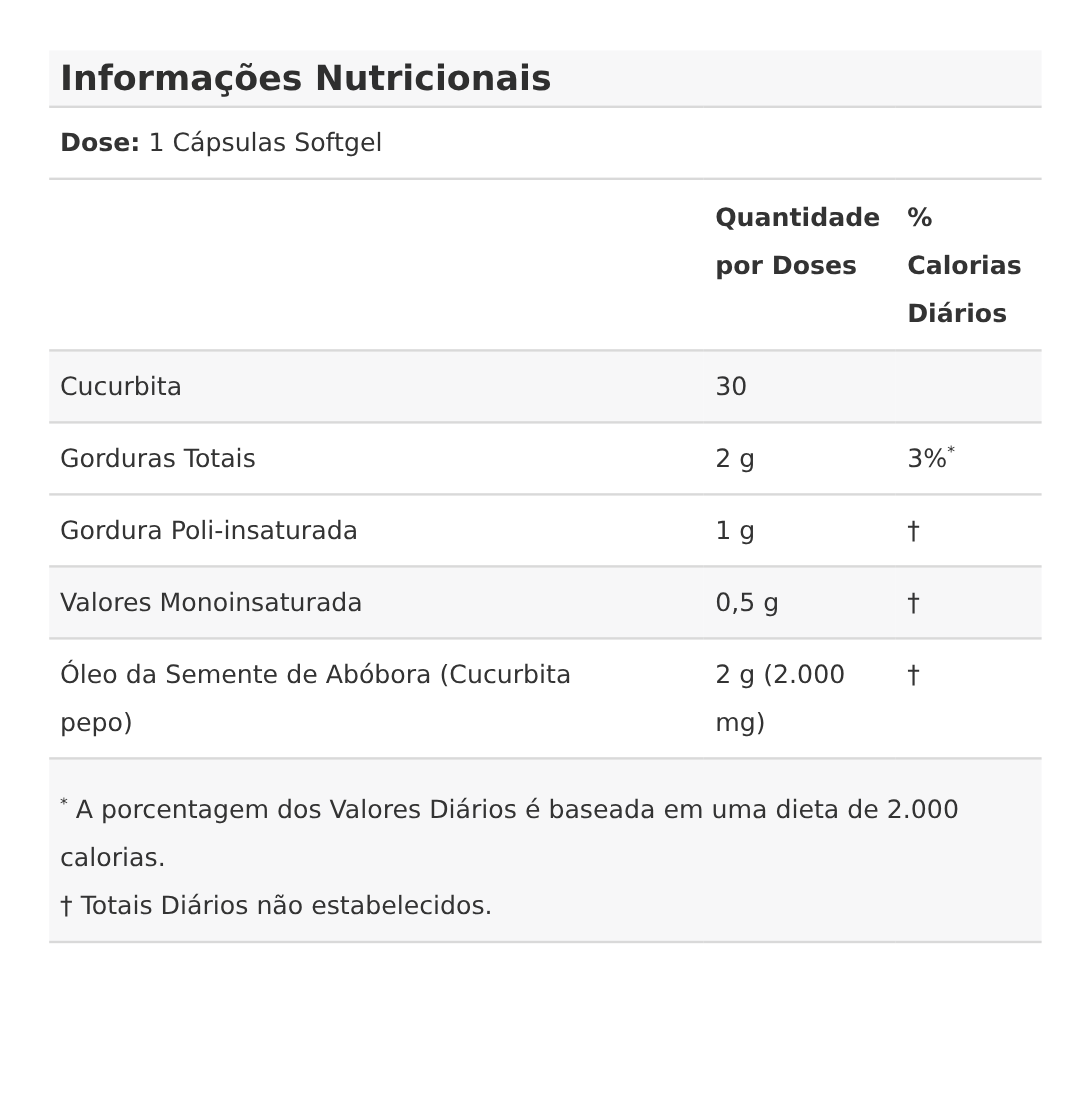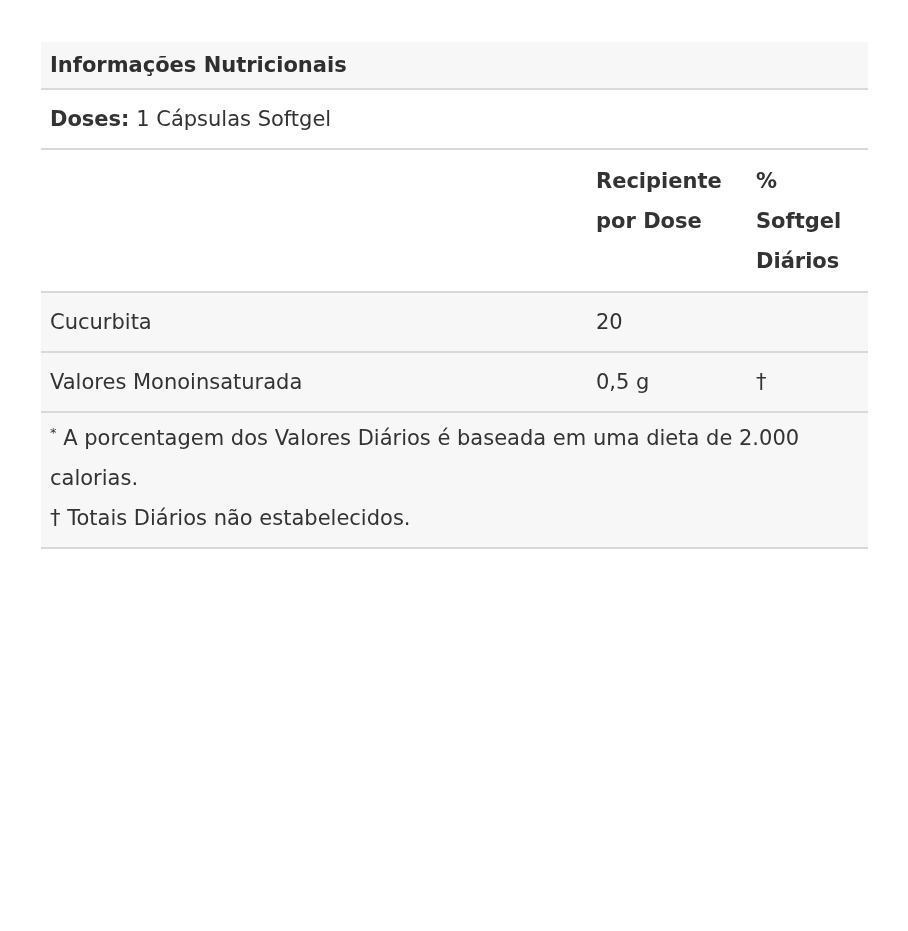--- a/index.html
+++ b/index.html
@@ -26,21 +26,21 @@
     line-height: 40px;
   }
   table.facts tr > td,
   table.facts tr > th {
     border-bottom: 2px solid #d9d9d9;
     vertical-align: top;
   }
   tr.stripe { background: #f7f7f8; }
 
   .title-cell {
-    font-size: 21px;
+    font-size: 29px;
     font-weight: bold;
     color: #2f2f2f;
     padding: 3px 10px 3px 9px;
   }
   .info-cell {
     padding: 9px 10px 9px 9px;
   }
   .info-cell b { font-weight: bold; }
 
   th.col-h {
@@ -52,21 +52,21 @@
   td.label { padding: 9px 70px 9px 9px; }
   td.amt   { padding: 9px 8px 9px 10px; }
   td.dv    { padding: 9px 8px 9px 10px; }
 
   sup.marker {
     font-size: 13px;
     vertical-align: super;
     line-height: 0;
   }
 
-  td.foot { padding: 5px 10px 9px 9px; }
+  td.foot { padding: 22px 10px 9px 9px; }
   td.foot p { margin: 0; }
   td.foot p.note1 { max-width: 785px; }
 </style>
 </head>
 <body>
 
 <div class="card">
   <table class="facts">
     <colgroup>
       <col style="width:545px">
@@ -74,47 +74,62 @@
       <col style="width:122px">
     </colgroup>
 
     <tbody>
         <tr class="stripe">
       <td class="title-cell" colspan="3">Informações Nutricionais</td>
     </tr>
 
     <tr>
       <td class="info-cell" colspan="3">
-        <b>Doses:</b>
+        <b>Dose:</b>
         <span>1 Cápsulas Softgel</span>
       </td>
     </tr>
 
 
     <tr>
       <td class="cell-empty"></td>
-      <th class="col-h">Recipiente por Dose</th>
-      <th class="col-h">% Softgel Diários</th>
+      <th class="col-h">Quantidade por Doses</th>
+      <th class="col-h">% Calorias Diários</th>
     </tr>
 
     <tr class="stripe">
       <td class="label">Cucurbita</td>
-      <td class="amt">20</td>
+      <td class="amt">30</td>
       <td class="dv"><span></span><sup class="marker"></sup></td>
     </tr>
 
+    <tr>
+      <td class="label">Gorduras Totais</td>
+      <td class="amt">2 g</td>
+      <td class="dv"><span>3%</span><sup class="marker">*</sup></td>
+    </tr>
 
 
+    <tr>
+      <td class="label">Gordura Poli-insaturada</td>
+      <td class="amt">1 g</td>
+      <td class="dv"><span>†</span><sup class="marker"></sup></td>
+    </tr>
 
     <tr class="stripe">
       <td class="label">Valores Monoinsaturada</td>
       <td class="amt">0,5 g</td>
       <td class="dv"><span>†</span><sup class="marker"></sup></td>
     </tr>
 
+    <tr>
+      <td class="label">Óleo da Semente de Abóbora (Cucurbita pepo)</td>
+      <td class="amt">2 g (2.000 mg)</td>
+      <td class="dv"><span>†</span><sup class="marker"></sup></td>
+    </tr>
 
     <tr class="stripe">
       <td class="foot" colspan="3">
         <p class="note1"><sup class="marker">*</sup> <span>A porcentagem dos Valores Diários é baseada em uma dieta de 2.000 calorias.</span></p>
         <p class="note2"><span>†</span> <span>Totais Diários não estabelecidos.</span></p>
       </td>
     </tr>
   </tbody>
     </table>
 </div>

